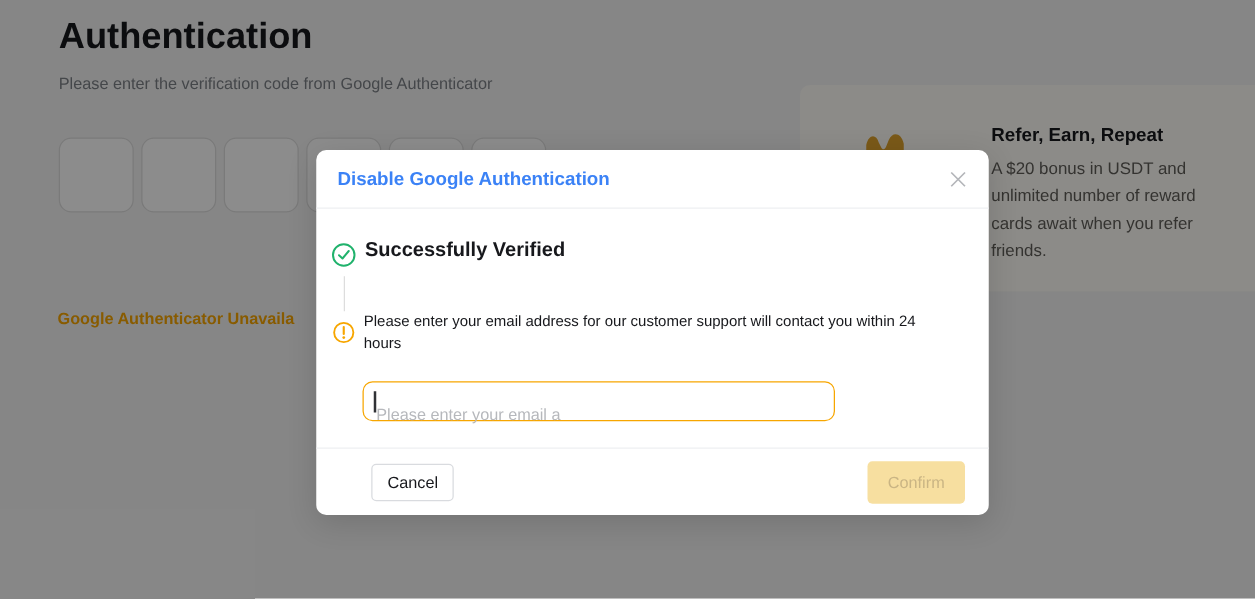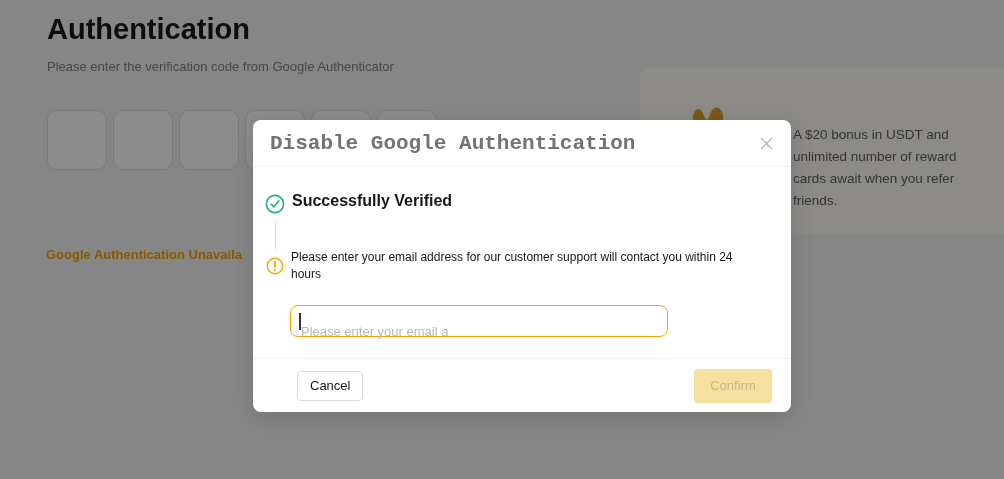--- a/index.html
+++ b/index.html
@@ -23,21 +23,21 @@
   .preline { white-space:pre-line; }
 
   
   .overlay { position:absolute; inset:0; background:rgba(0,0,0,0.45); z-index:10; }
 
   
   .modal { position:absolute; left:253px; top:120px; width:538px; height:292px; background:#ffffff;
            border-radius:8px; z-index:20; box-shadow:0 6px 24px rgba(0,0,0,0.14); }
   .modal-header { position:absolute; left:0; right:0; top:0; height:47px; display:flex; align-items:center;
                   justify-content:space-between; padding:0 17px; border-bottom:1px solid #eef0f2; }
-  .modal-title { font-size:21px; font-weight:700; color:#737373;font-family:Liberation Mono, monospace; }
+  .modal-title { font-size:15px; font-weight:700; color:#3b82f6; }
   .modal-close { width:16px; height:16px; display:flex; align-items:center; justify-content:center; cursor:pointer; }
 
   .step-icon-1 { position:absolute; left:12px; top:74px; }
   .step1-label { position:absolute; left:39px; top:72px; font-size:16px; font-weight:700; color:#17181c; }
   .step-connector { position:absolute; left:22px; top:101px; width:1px; height:28px; background:#dddddd; }
   .step-icon-2 { position:absolute; left:13px; top:137px; }
   .step2-text { position:absolute; left:38px; top:129px; width:474px; font-size:12px; line-height:17px; color:#17181c; }
 
   .email-wrap { position:absolute; left:37px; top:185px; width:378px; height:32px; background:#fff;
                 border:1px solid #f7a600; border-radius:8px; }
@@ -63,28 +63,29 @@
 
   <div class="code-row">
     <div class="code-box"></div>
     <div class="code-box"></div>
     <div class="code-box"></div>
     <div class="code-box"></div>
     <div class="code-box"></div>
     <div class="code-box"></div>
   </div>
 
-  <a class="ga-link">Google Authentication Unavaila</a>
+  <a class="ga-link">Google Authenticator Unavaila</a>
 
   <div class="ref-card">
     <span class="ref-icon">
       <svg width="34" height="30" viewBox="0 0 34 30">
         <path d="M2 28 L2 12 C4 3 10 3 12 10 L14 14 C15 16 17 16 18 13 L20 8 C23 1 30 2 32 11 L32 28 Z" fill="#dfa32c"></path>
       </svg>
     </span>
+    <div class="ref-title">Refer, Earn, Repeat</div>
     <div class="ref-body preline">A $20 bonus in USDT and
 unlimited number of reward
 cards await when you refer
 friends.</div>
   </div>
 
   <div class="overlay"></div>
 
   <div class="modal">
     <div class="modal-header">

